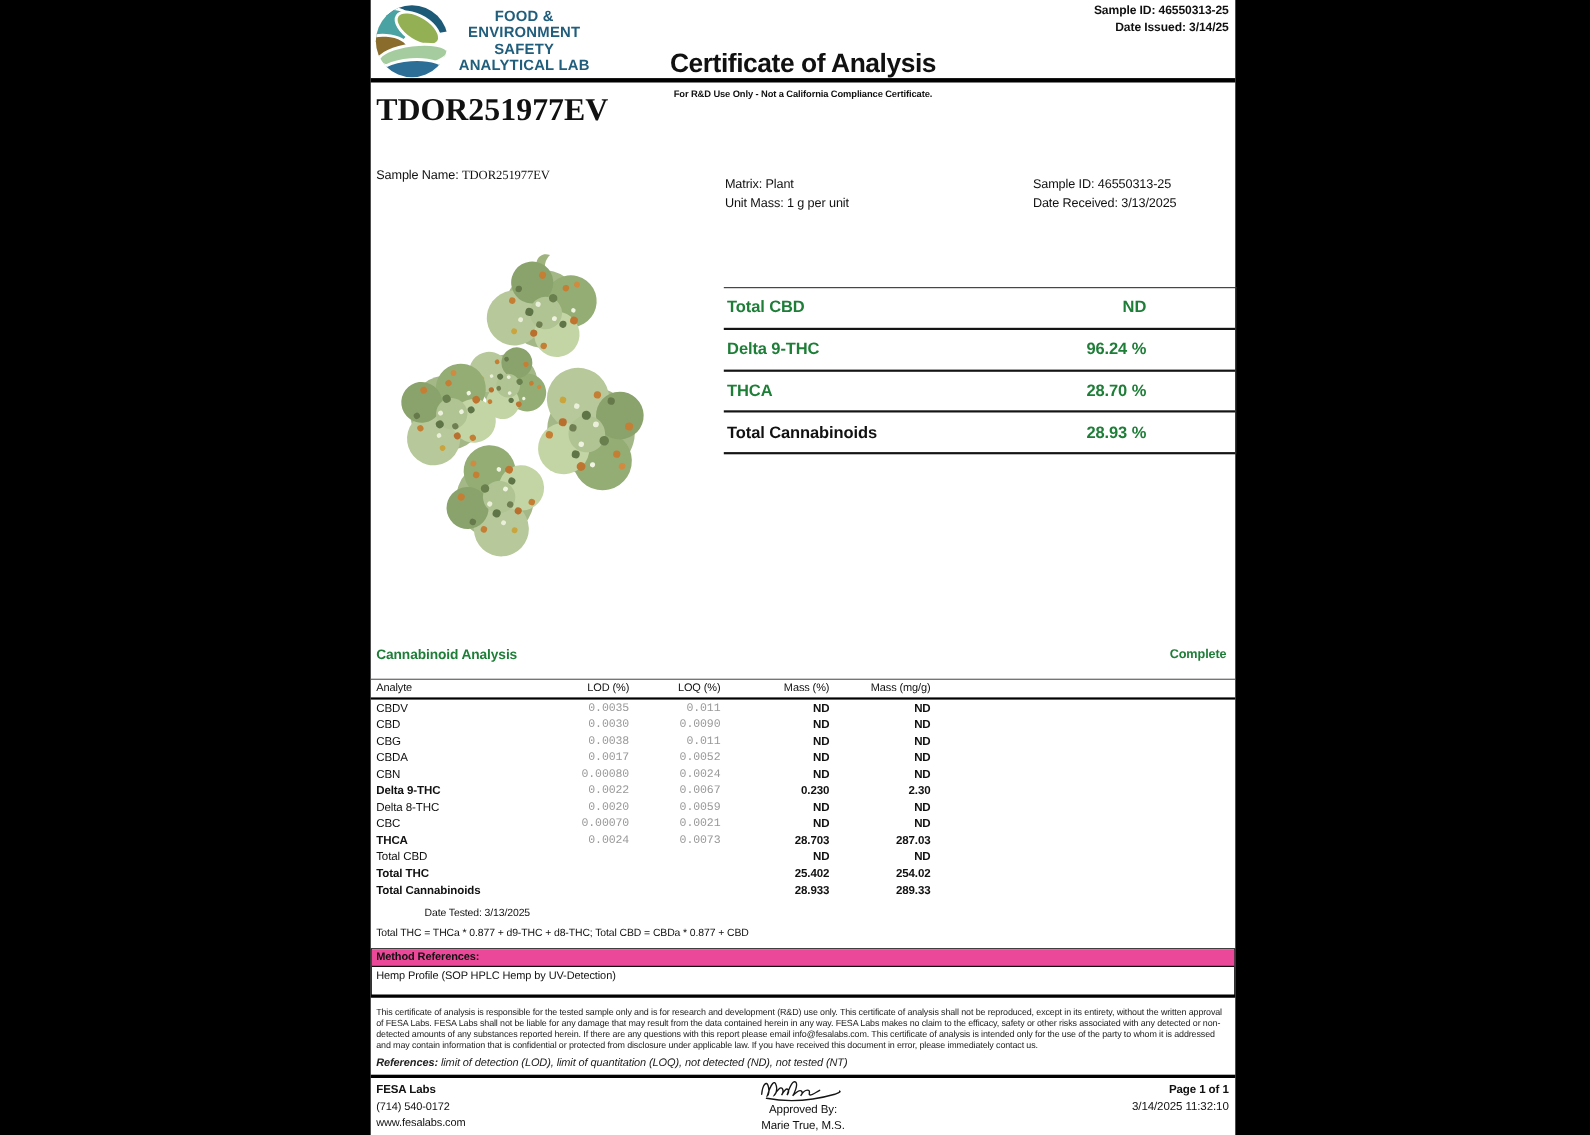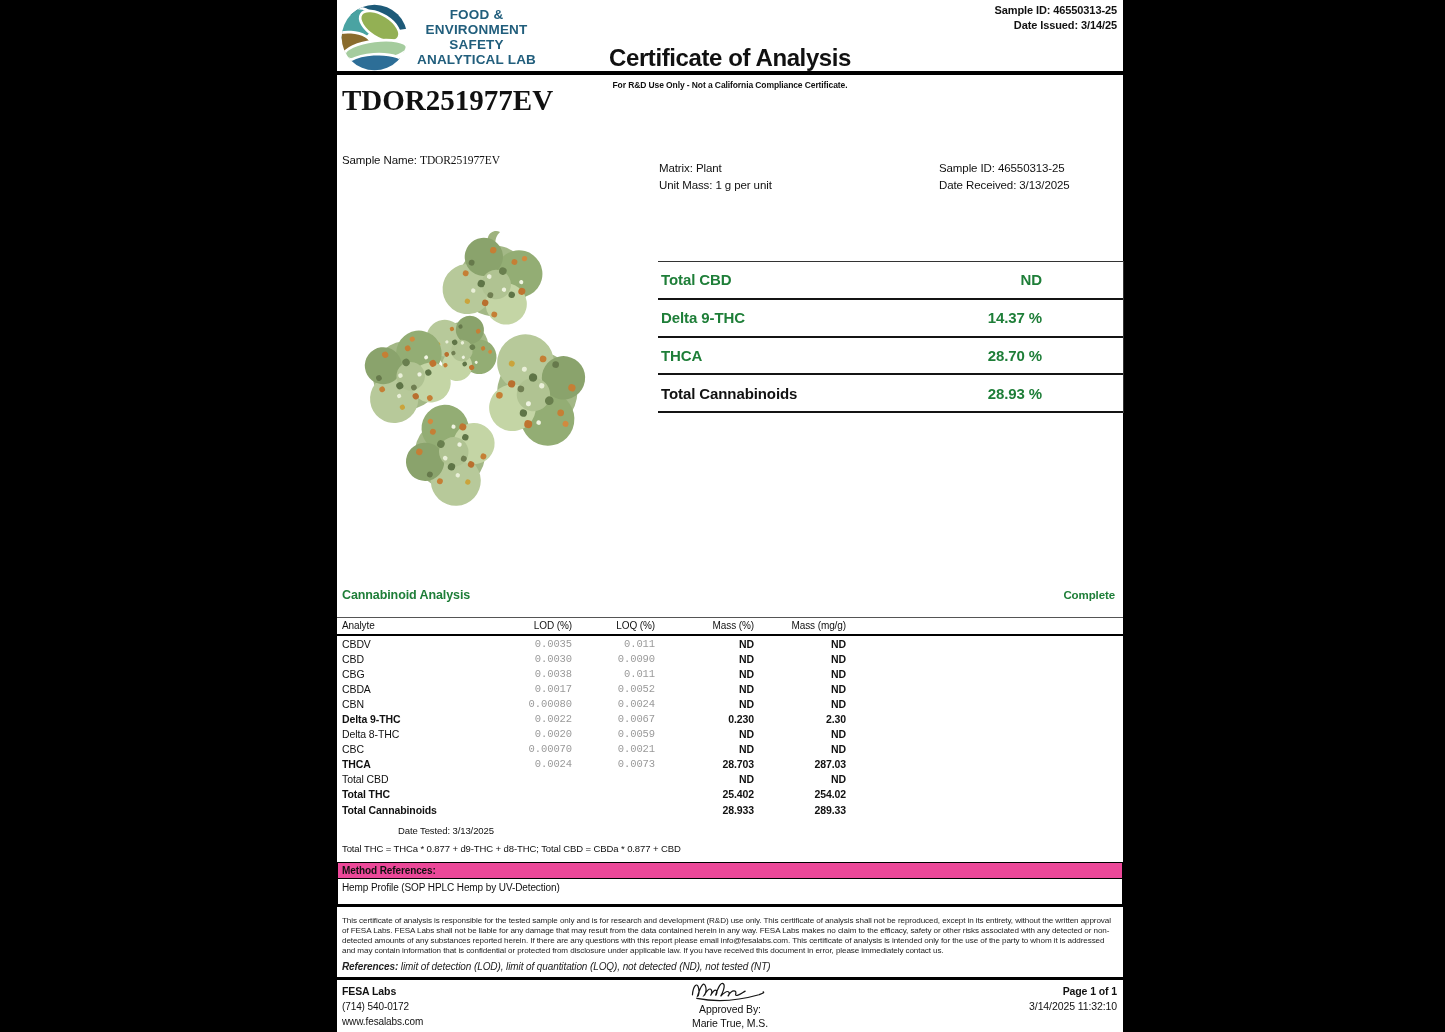--- a/index.html
+++ b/index.html
@@ -43,21 +43,21 @@
   .a-row{display:grid;grid-template-columns:178px 57px 83px 99px 92px 1fr;
          height:15.1px;align-items:center;font-size:10.5px;}
   .c-analyte{padding-left:5px;}
   .c-num{text-align:right;}
   .c-lod,.c-loq{color:#9a9a9a;font-family:Liberation Mono, monospace;}
   .c-mass,.c-mg{font-weight:bold;color:#111;}
   .a-row.bold .c-analyte{font-weight:bold;}
   .c-bar{padding-left:3px;}
   .bar{height:10px;background:#2e7d32;width:0;}
 
-  .date-tested{margin-top:8px;margin-left:17px;font-size:9.5px;padding-left:44px;}
+  .date-tested{margin-top:8px;margin-left:5px;font-size:9.5px;padding-left:44px;}
   .formula{margin-top:7px;margin-left:5px;font-size:9.5px;}
 
   .method-box{margin:8px 0 0 0;border:1.5px solid #000;border-bottom:3px solid #000;}
   .method-head{background:#ec4899;border-bottom:1.5px solid #000;padding:2px 4px;font-size:10px;font-weight:bold;}
   .method-body{padding:3px 4px 11px;font-size:10px;}
 
   .disclaimer{margin:9px 5px 0;font-size:8.1px;line-height:9.9px;color:#222;}
   .refs{margin:5px 5px 0;font-size:10px;color:#222;font-style:italic;}
   .rule-bottom{margin-top:5px;height:3px;background:#000;}
 
@@ -161,21 +161,21 @@
     <use href="#bud" transform="translate(107,248) scale(1.5) rotate(-70)"></use>
   </svg>
 
   <div class="abs summary">
     <div class="s-row">
       <span class="s-label">Total CBD</span>
       <span class="s-value">ND</span>
     </div>
     <div class="s-row">
       <span class="s-label">Delta 9-THC</span>
-      <span class="s-value">14.37 %</span>
+      <span class="s-value">96.24 %</span>
     </div>
     <div class="s-row">
       <span class="s-label">THCA</span>
       <span class="s-value">28.70 %</span>
     </div>
     <div class="s-row dark">
       <span class="s-label">Total Cannabinoids</span>
       <span class="s-value">28.93 %</span>
     </div>
   </div>

